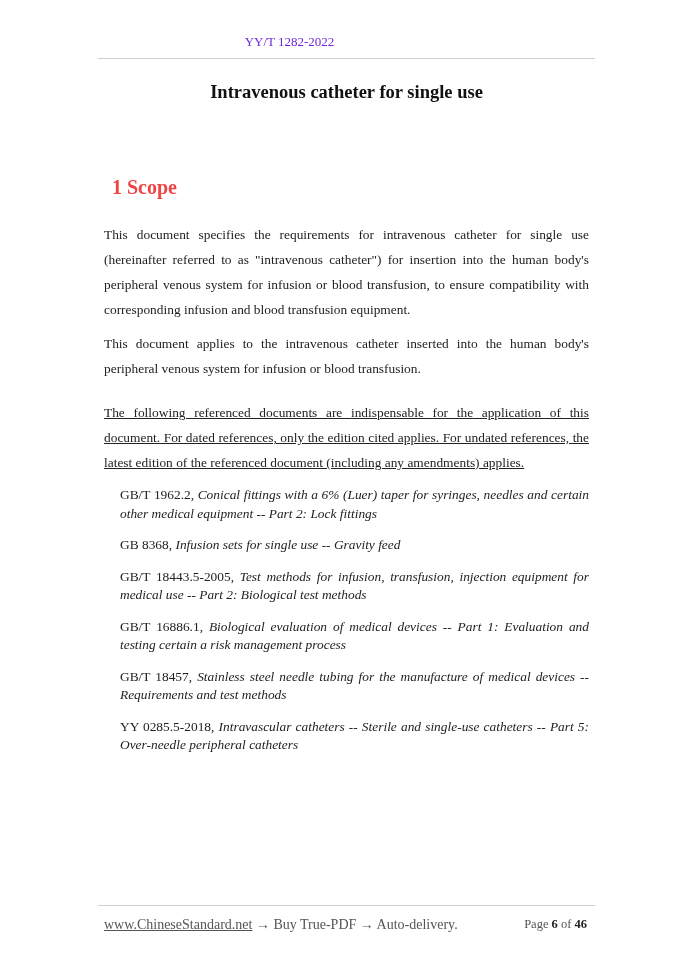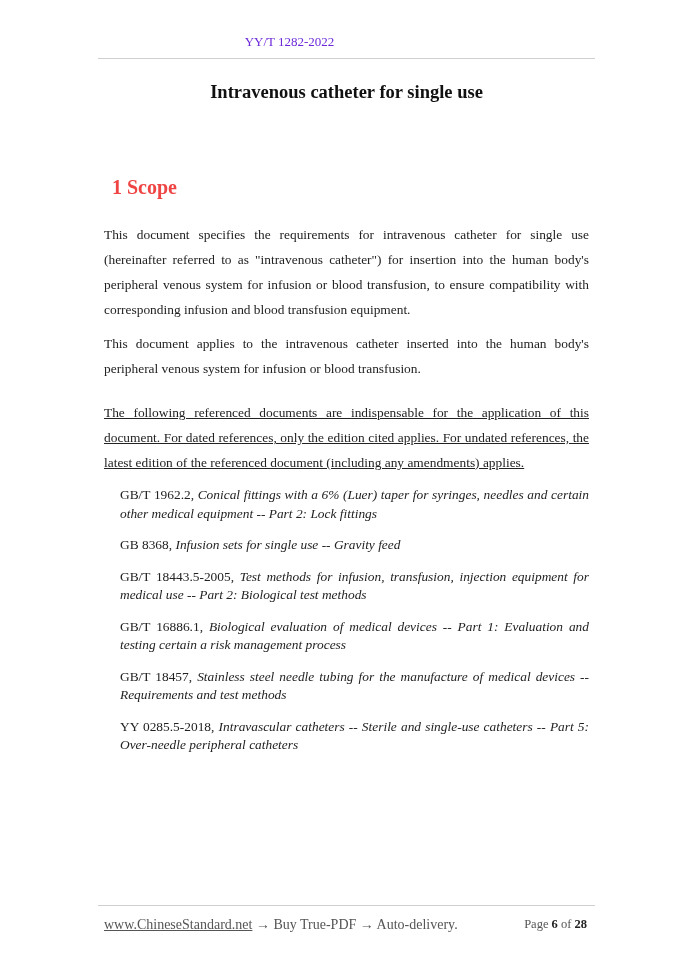--- a/index.html
+++ b/index.html
@@ -73,14 +73,14 @@
   <a>www.ChineseStandard.net</a>
   <span>→</span>
   <span>Buy True-PDF</span>
   <span>→</span>
   <span>Auto-delivery.</span>
 </div>
 <div class="footer-right">
   <span>Page</span>
   <b>6</b>
   <span>of</span>
-  <b>28</b>
+  <b>46</b>
 </div>
 
 </body></html>

